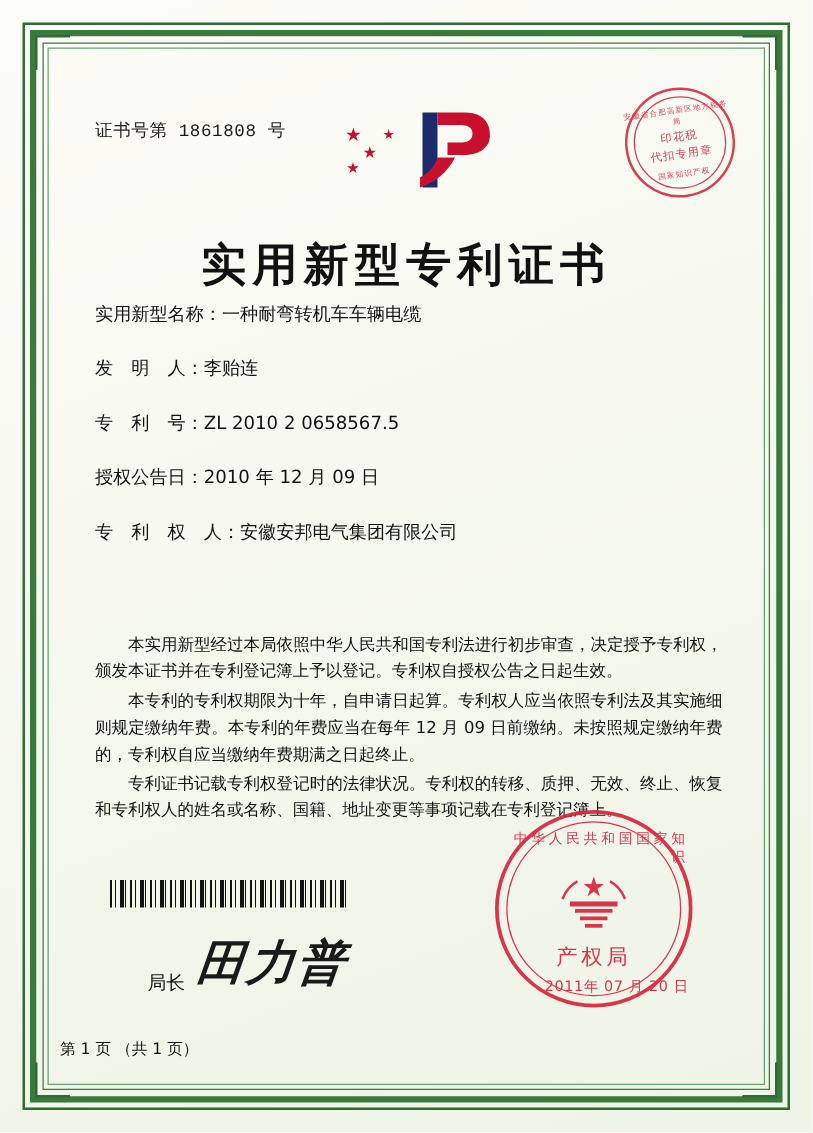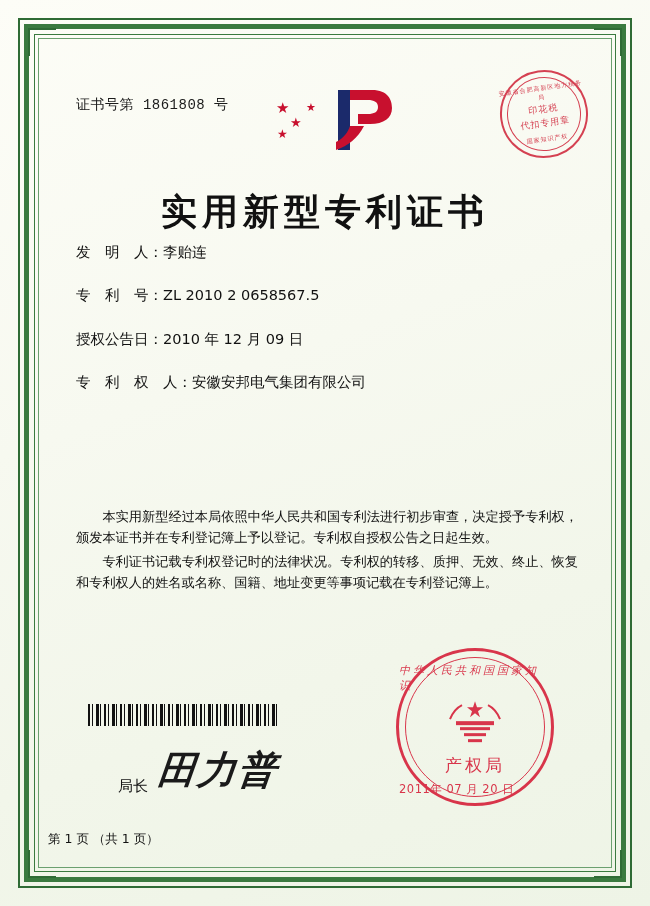--- a/index.html
+++ b/index.html
@@ -233,46 +233,45 @@
   .big-seal .ring2 {
     position: absolute;
     left: 6px; top: 6px; right: 6px; bottom: 6px;
     border: 1px solid #d6213a;
     border-radius: 50%;
   }
   .big-seal .arc-top {
     position: absolute;
     top: 12px;
     left: 0; right: 0;
-    text-align: left;
+    text-align: right;
     font-size: 11px;
     letter-spacing: 3px;
-    font-style: italic;
   }
   .big-seal .arc-bottom {
     position: absolute;
     bottom: 26px;
     left: 0; right: 0;
     text-align: center;
     font-size: 17px;
     letter-spacing: 3px;
   }
   .big-seal .emblem {
     position: absolute;
     left: 50%;
     top: 50%;
     transform: translate(-50%, -58%);
     width: 62px;
     height: 48px;
   }
   .big-seal .seal-date {
     position: absolute;
     bottom: 6px;
-    left: 0; right: 0;
-    text-align: left;
+    left: 12px; right: 0;
+    text-align: right;
     font-size: 11.5px;
     letter-spacing: 0.5px;
     color: #d6213a;
   }
 
   .footer {
     position: absolute;
     left: 0; right: 0;
     bottom: 10px;
     text-align: left;
@@ -317,35 +316,39 @@
       <div class="st-line l1">安徽省合肥高新区地方税务局</div>
       <div class="st-line l2">印花税</div>
       <div class="st-line l3">代扣专用章</div>
       <div class="st-line l4">国家知识产权</div>
     </div>
 
     <div class="title">实用新型专利证书</div>
 
     <div class="fields">
       <div class="field-row">
+        <span class="field-label">实用新型名称：</span><span class="field-value">一种耐弯转机车车辆电缆</span>
+      </div>
+      <div class="field-row">
         <span class="field-label">发　明　人：</span><span class="field-value">李贻连</span>
       </div>
       <div class="field-row">
         <span class="field-label">专　利　号：</span><span class="field-value">ZL 2010 2 0658567.5</span>
       </div>
       <div class="field-row">
         <span class="field-label">授权公告日：</span><span class="field-value">2010 年 12 月 09 日</span>
       </div>
       <div class="field-row">
         <span class="field-label">专　利　权　人：</span><span class="field-value">安徽安邦电气集团有限公司</span>
       </div>
     </div>
 
     <div class="body-text">
       <p>本实用新型经过本局依照中华人民共和国专利法进行初步审查，决定授予专利权，颁发本证书并在专利登记簿上予以登记。专利权自授权公告之日起生效。</p>
+      <p>本专利的专利权期限为十年，自申请日起算。专利权人应当依照专利法及其实施细则规定缴纳年费。本专利的年费应当在每年 12 月 09 日前缴纳。未按照规定缴纳年费的，专利权自应当缴纳年费期满之日起终止。</p>
       <p>专利证书记载专利权登记时的法律状况。专利权的转移、质押、无效、终止、恢复和专利权人的姓名或名称、国籍、地址变更等事项记载在专利登记簿上。</p>
     </div>
 
     <div class="barcode">
       <div class="bars"></div>
     </div>
 
     <div class="sign-row">
       <span class="sign-label">局长</span><span class="signature">田力普</span>
     </div>

